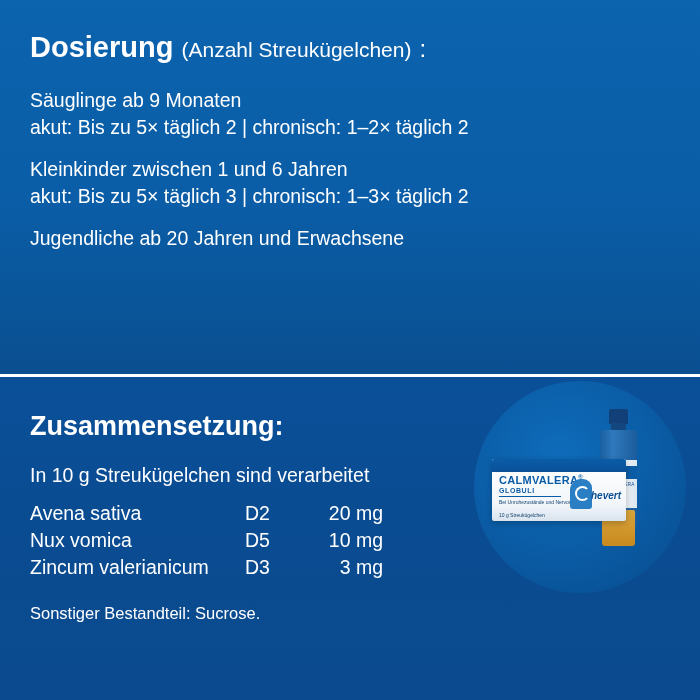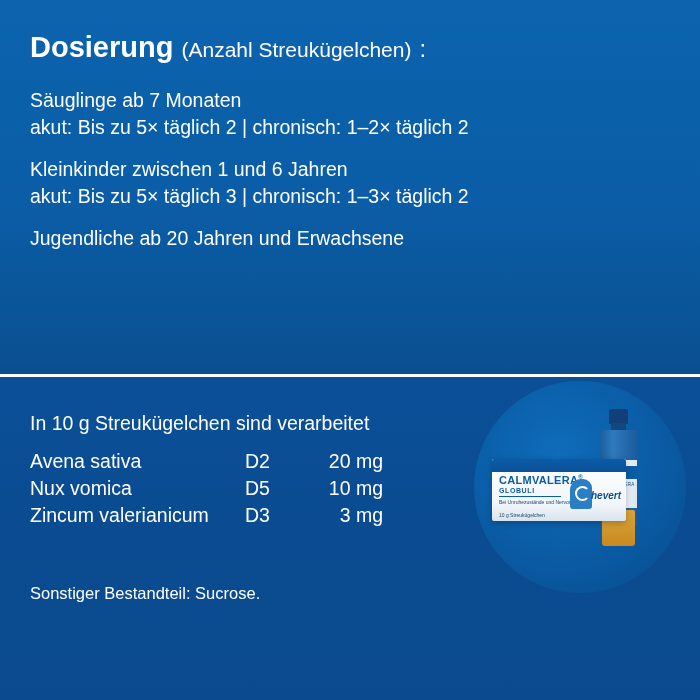--- a/index.html
+++ b/index.html
@@ -113,21 +113,21 @@
   table.ingredients td {
     padding: 0;
     white-space: nowrap;
   }
   td.ing-name { width: 215px; }
   td.ing-pot  { width: 58px; }
   td.ing-amt  { width: 80px; text-align: right; }
   .footnote {
     position: absolute;
     left: 30px;
-    top: 584px;
+    top: 604px;
     font-size: 16.5px;
     color: #ffffff;
     white-space: nowrap;
   }
 
   
   .product-circle {
     position: absolute;
     left: 474px;
     top: 381px;
@@ -317,33 +317,34 @@
   <div class="panel-bottom"></div>
 
   <div class="top-content">
     <div class="title">
       <span>Dosierung</span>
       <span class="sub">(Anzahl Streukügelchen)</span>
       <span class="colon">:</span>
     </div>
 
     <div class="dose-group">
-      <div class="dose-age">Säuglinge ab 7 Monaten</div>
+      <div class="dose-age">Säuglinge ab 9 Monaten</div>
       <div class="dose-detail">akut: Bis zu 5× täglich 2 | chronisch: 1–2× täglich 2</div>
     </div>
     <div class="dose-group">
       <div class="dose-age">Kleinkinder zwischen 1 und 6 Jahren</div>
       <div class="dose-detail">akut: Bis zu 5× täglich 3 | chronisch: 1–3× täglich 2</div>
     </div>
     <div class="dose-group">
       <div class="dose-age">Jugendliche ab 20 Jahren und Erwachsene</div>
     </div>
   </div>
 
   <div class="bottom-content">
+    <div class="subtitle">Zusammensetzung:</div>
     <div class="intro">In 10 g Streukügelchen sind verarbeitet</div>
 
     <table class="ingredients">
       <tbody>
           <tr>
         <td class="ing-name">Avena sativa</td>
         <td class="ing-pot">D2</td>
         <td class="ing-amt">20 mg</td>
       </tr>
       <tr>

